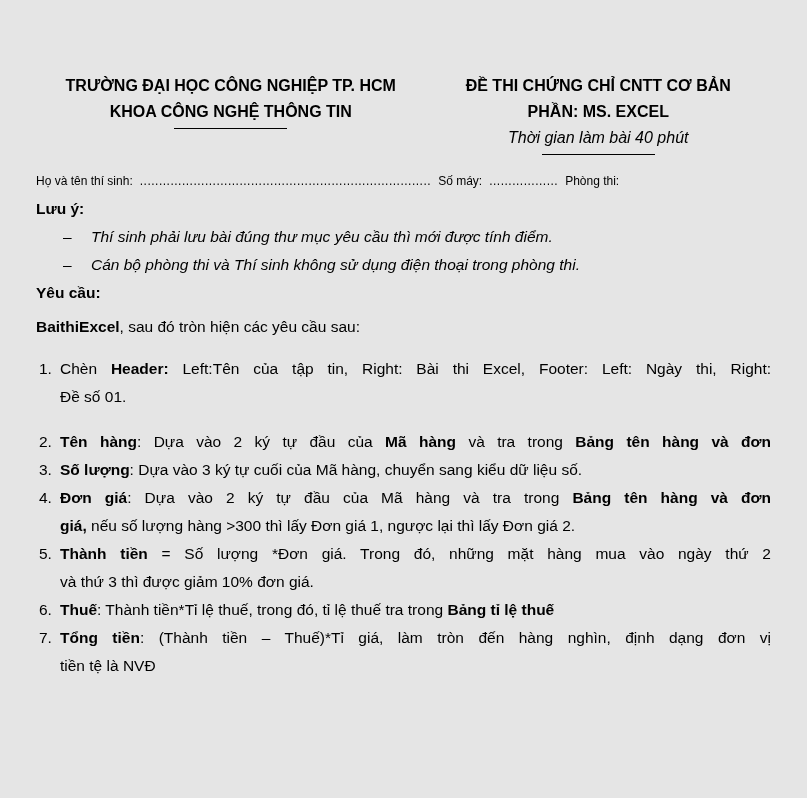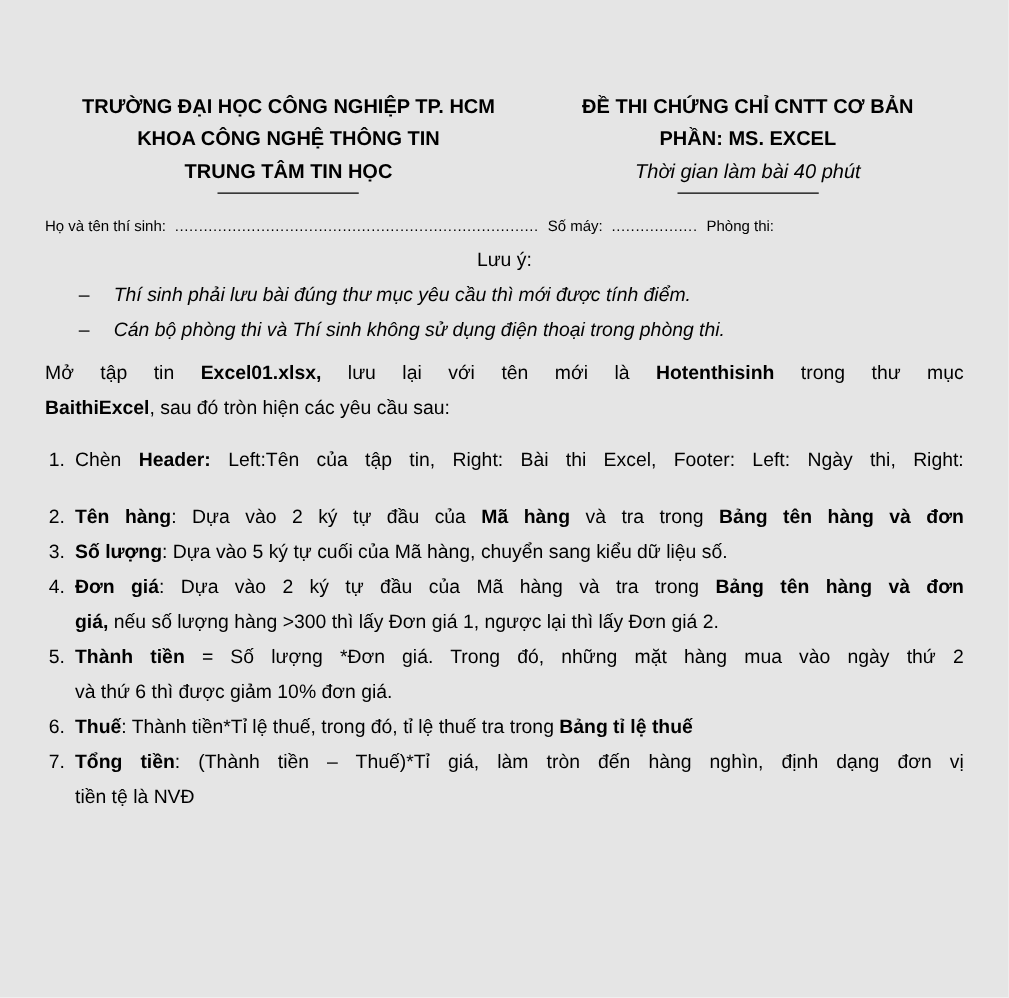--- a/index.html
+++ b/index.html
@@ -38,21 +38,21 @@
     margin-top: 12px;
     font-size: 12px;
     line-height: 28px;
     white-space: nowrap;
     overflow: hidden;
   }
   .fillin .flabel { margin-right: 7px; }
   .fillin .fdots  { margin-right: 7px; letter-spacing: 0.5px; }
   
   .body-blocks { font-size: 15.5px; line-height: 28px; }
-  .blk.label { font-weight: normal; text-align: center; }
+  .blk.label { font-weight: bold; }
   .blk.bullet { display: flex; font-style: italic; }
   .blk.bullet .dash { width: 28px; flex: none; margin-left: 27px; font-style: normal; }
   .blk.bullet .btxt { flex: 1; }
   .blk.par {}
   .blk.item { display: flex; }
   .blk.item .num { width: 24px; flex: none; padding-left: 3px; box-sizing: border-box; }
   .blk.item .itext { flex: 1; min-width: 0; }
   .ln { text-align: left; }
   .ln.just { text-align: justify; text-align-last: justify; }
   
@@ -64,21 +64,20 @@
 </style>
 </head>
 <body>
 
 <div class="page" data-name="exam-document-page">
 
   <div class="hdr" data-name="document-header">
     <div class="hcol left" data-name="institution-block">
       <div data-name="institution-line-1">TRƯỜNG ĐẠI HỌC CÔNG NGHIỆP TP. HCM</div>
       <div data-name="institution-line-2">KHOA CÔNG NGHỆ THÔNG TIN</div>
-      <div data-name="institution-line-3">TRUNG TÂM TIN HỌC</div>
       <div class="hrule" data-name="header-left-divider"></div>
     </div>
     <div class="hcol right" data-name="exam-title-block">
       <div data-name="exam-title-line-1">ĐỀ THI CHỨNG CHỈ CNTT CƠ BẢN</div>
       <div data-name="exam-title-line-2">PHẦN: MS. EXCEL</div>
       <div class="time-note" data-name="exam-duration-note">Thời gian làm bài 40 phút</div>
       <div class="hrule" data-name="header-right-divider"></div>
     </div>
   </div>
 
@@ -89,54 +88,55 @@
   <div class="body-blocks" data-name="exam-body">
       <div data-name="notes-label" class="blk label">Lưu ý:</div>
       <div data-name="note-1" class="blk bullet">
         <span data-name="dash-bullet" class="dash">–</span>
         <span data-name="note-text" class="btxt">Thí sinh phải lưu bài đúng thư mục yêu cầu thì mới được tính điểm.</span>
       </div>
       <div data-name="note-2" class="blk bullet">
         <span data-name="dash-bullet" class="dash">–</span>
         <span data-name="note-text" class="btxt">Cán bộ phòng thi và Thí sinh không sử dụng điện thoại trong phòng thi.</span>
       </div>
+      <div data-name="requirements-label" class="blk label">Yêu cầu:</div>
       <div data-name="intro-paragraph" class="blk par">
-        <div data-name="text-line" class="ln just"><span data-name="text-segment">Mở tập tin </span><b data-name="text-segment">Excel01.xlsx,</b><span data-name="text-segment"> lưu lại với tên mới là </span><b data-name="text-segment">Hotenthisinh</b><span data-name="text-segment"> trong thư mục</span></div>
         <div data-name="text-line" class="ln"><b data-name="text-segment">BaithiExcel</b><span data-name="text-segment">, sau đó tròn hiện các yêu cầu sau:</span></div>
       </div>
       <div data-name="task-1" class="blk item">
         <span data-name="item-number" class="num">1.</span>
         <span data-name="item-text" class="itext">
           <div data-name="text-line" class="ln just"><span data-name="text-segment">Chèn </span><b data-name="text-segment">Header:</b><span data-name="text-segment"> Left:Tên của tập tin, Right: Bài thi Excel, Footer: Left: Ngày thi, Right:</span></div>
+          <div data-name="text-line" class="ln"><span data-name="text-segment">Đề số 01.</span></div>
         </span>
       </div>
       <div data-name="task-2" class="blk item">
         <span data-name="item-number" class="num">2.</span>
         <span data-name="item-text" class="itext">
           <div data-name="text-line" class="ln just"><b data-name="text-segment">Tên hàng</b><span data-name="text-segment">: Dựa vào 2 ký tự đầu của </span><b data-name="text-segment">Mã hàng</b><span data-name="text-segment"> và tra trong </span><b data-name="text-segment">Bảng tên hàng và đơn</b></div>
         </span>
       </div>
       <div data-name="task-3" class="blk item">
         <span data-name="item-number" class="num">3.</span>
         <span data-name="item-text" class="itext">
-          <div data-name="text-line" class="ln"><b data-name="text-segment">Số lượng</b><span data-name="text-segment">: Dựa vào 5 ký tự cuối của Mã hàng, chuyển sang kiểu dữ liệu số.</span></div>
+          <div data-name="text-line" class="ln"><b data-name="text-segment">Số lượng</b><span data-name="text-segment">: Dựa vào 3 ký tự cuối của Mã hàng, chuyển sang kiểu dữ liệu số.</span></div>
         </span>
       </div>
       <div data-name="task-4" class="blk item">
         <span data-name="item-number" class="num">4.</span>
         <span data-name="item-text" class="itext">
           <div data-name="text-line" class="ln just"><b data-name="text-segment">Đơn giá</b><span data-name="text-segment">: Dựa vào 2 ký tự đầu của Mã hàng và tra trong </span><b data-name="text-segment">Bảng tên hàng và đơn</b></div>
           <div data-name="text-line" class="ln"><b data-name="text-segment">giá,</b><span data-name="text-segment"> nếu số lượng hàng &gt;300 thì lấy Đơn giá 1, ngược lại thì lấy Đơn giá 2.</span></div>
         </span>
       </div>
       <div data-name="task-5" class="blk item">
         <span data-name="item-number" class="num">5.</span>
         <span data-name="item-text" class="itext">
           <div data-name="text-line" class="ln just"><b data-name="text-segment">Thành tiền</b><span data-name="text-segment"> = Số lượng *Đơn giá. Trong đó, những mặt hàng mua vào ngày thứ 2</span></div>
-          <div data-name="text-line" class="ln"><span data-name="text-segment">và thứ 6 thì được giảm 10% đơn giá.</span></div>
+          <div data-name="text-line" class="ln"><span data-name="text-segment">và thứ 3 thì được giảm 10% đơn giá.</span></div>
         </span>
       </div>
       <div data-name="task-6" class="blk item">
         <span data-name="item-number" class="num">6.</span>
         <span data-name="item-text" class="itext">
           <div data-name="text-line" class="ln"><b data-name="text-segment">Thuế</b><span data-name="text-segment">: Thành tiền*Tỉ lệ thuế, trong đó, tỉ lệ thuế tra trong </span><b data-name="text-segment">Bảng tỉ lệ thuế</b></div>
         </span>
       </div>
       <div data-name="task-7" class="blk item">
         <span data-name="item-number" class="num">7.</span>

